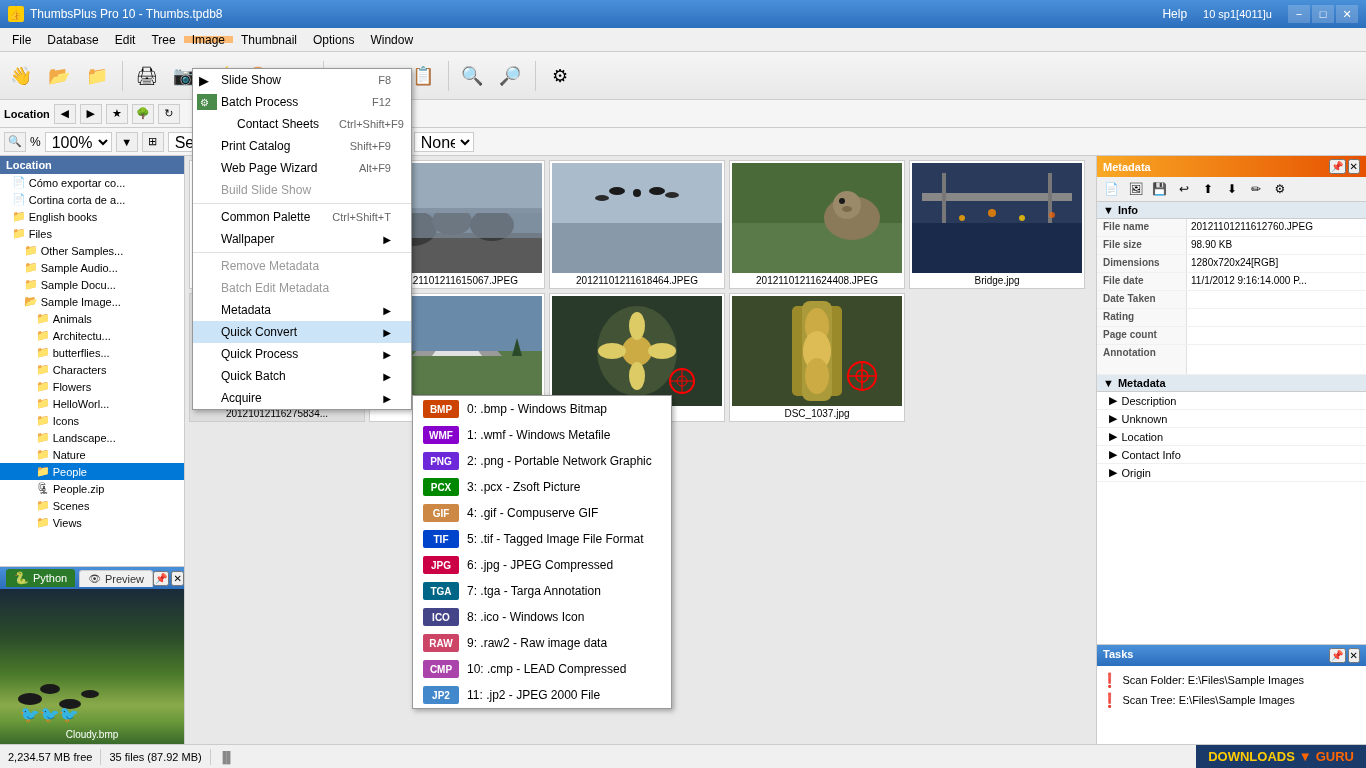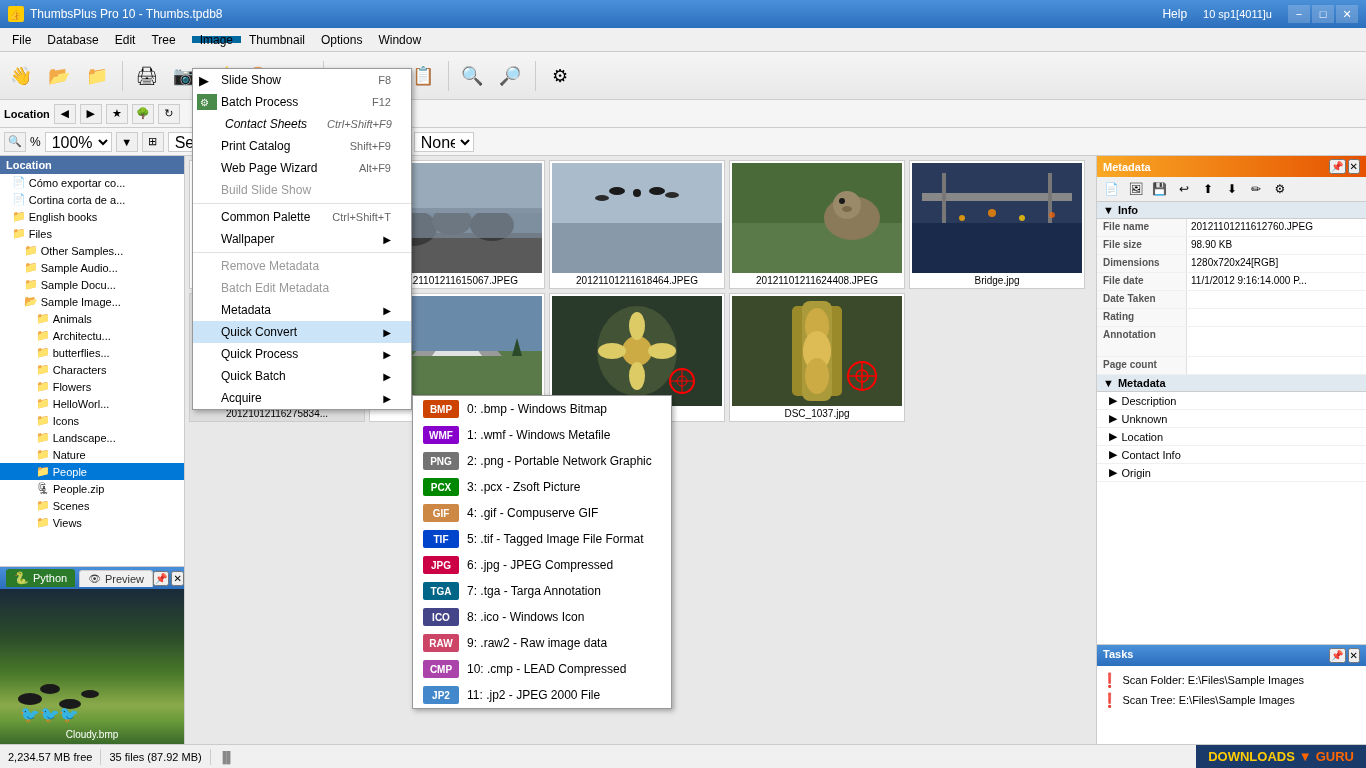--- a/index.html
+++ b/index.html
@@ -30,21 +30,21 @@
       padding: 8px 4px;
     }
     .menu-item {
       padding: 2px 8px;
       cursor: pointer;
       font-size: 12px;
       height: 100%;
       display: flex;
       align-items: center;
     }
-    .menu-item.active { background: #0369a1; margin-left: 8px; }
+    .menu-item.active { background: #fdba74; }
 
     
     #toolbar {
       background: linear-gradient(to bottom, #f5f5f5, #e8e8e8);
       border-bottom: 1px solid #ccc;
       height: 48px;
       display: flex;
       align-items: center;
       padding: 2px 4px;
       gap: 2px;
@@ -353,21 +353,21 @@
       display: flex;
       align-items: center;
       justify-content: center;
       font-size: 10px;
       font-weight: bold;
       border-radius: 2px;
       color: white;
     }
     .badge-bmp { background: #cc4400; }
     .badge-wmf { background: #8800cc; }
-    .badge-png { background: #737373; }
+    .badge-png { background: #6d28d9; }
     .badge-pcx { background: #008800; }
     .badge-gif { background: #cc8844; }
     .badge-tif { background: #0044cc; }
     .badge-jpg { background: #cc0044; }
     .badge-tga { background: #006688; }
     .badge-ico { background: #444488; }
     .badge-raw { background: #cc4466; }
     .badge-cmp { background: #aa44aa; }
     .badge-jp2 { background: #4488cc; }
 
@@ -831,26 +831,26 @@
         <div class="meta-val">11/1/2012  9:16:14.000 P...</div>
       </div>
       <div class="meta-row">
         <div class="meta-key">Date Taken</div>
         <div class="meta-val"></div>
       </div>
       <div class="meta-row">
         <div class="meta-key">Rating</div>
         <div class="meta-val"></div>
       </div>
+      <div class="meta-row">
+        <div class="meta-key">Page count</div>
+        <div class="meta-val"></div>
+      </div>
       <div class="meta-row" style="min-height:30px;">
         <div class="meta-key">Annotation</div>
-        <div class="meta-val"></div>
-      </div>
-      <div class="meta-row">
-        <div class="meta-key">Page count</div>
         <div class="meta-val"></div>
       </div>
       <div class="meta-section-header">
         <span>▼</span>
         <span>Metadata</span>
       </div>
       <div class="meta-sub-section">
           <span>▶</span>
           <span>Description</span>
         </div>
@@ -913,21 +913,21 @@
   <div class="dropdown-item" style="position:relative;padding-left:28px;">
     <span style="position:absolute;left:4px;width:20px;height:16px;background:#4a8a4a;display:inline-flex;align-items:center;justify-content:center;">
       <svg width="16" height="14">
           <rect x="0" y="0" width="16" height="14" fill="#4a8a4a"></rect>
           <text x="1" y="11" font-size="10" fill="white">⚙</text>
         </svg>
     </span>
     <span>Batch Process</span>
     <span class="dropdown-shortcut">F12</span>
   </div>
-  <div class="dropdown-item" style="padding-left:32px;font-style:italic;">
+  <div class="dropdown-item" style="padding-left:44px;">
     <span>Contact Sheets</span>
     <span class="dropdown-shortcut">Ctrl+Shift+F9</span>
   </div>
   <div class="dropdown-item" style="padding-left:28px;">
     <span>Print Catalog</span>
     <span class="dropdown-shortcut">Shift+F9</span>
   </div>
   <div class="dropdown-item" style="padding-left:28px;">
     <span>Web Page Wizard</span>
     <span class="dropdown-shortcut">Alt+F9</span>

